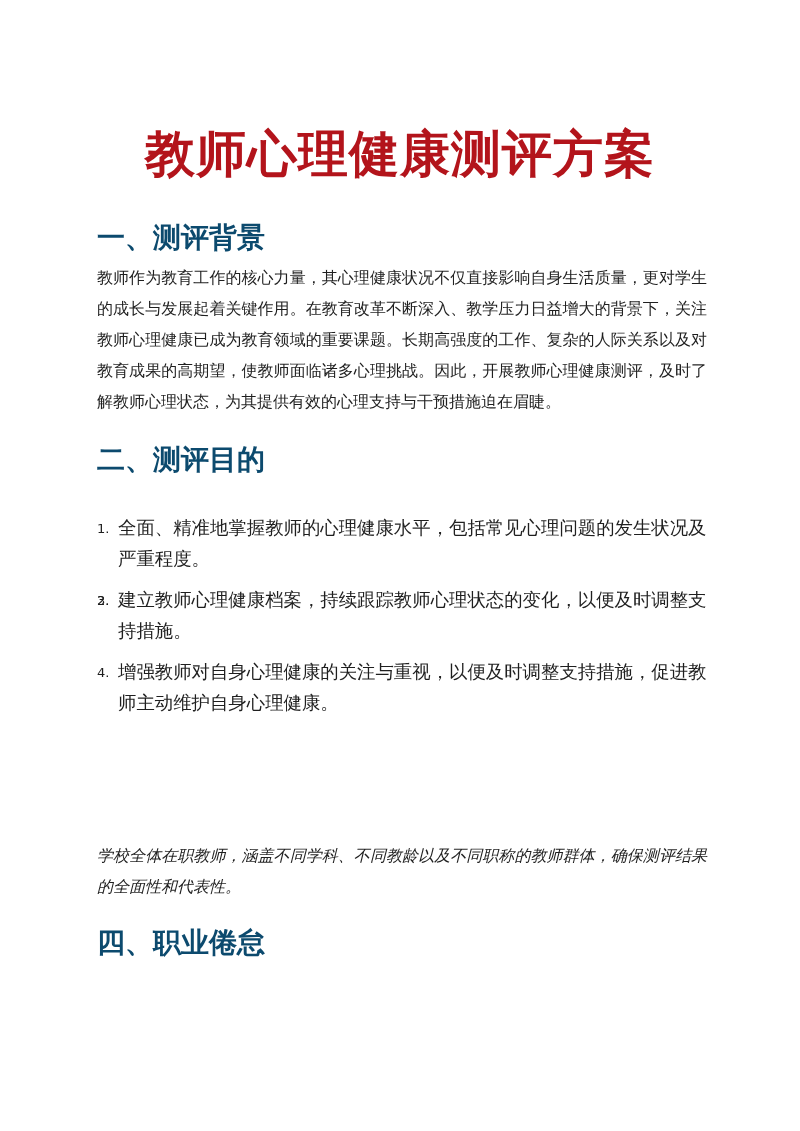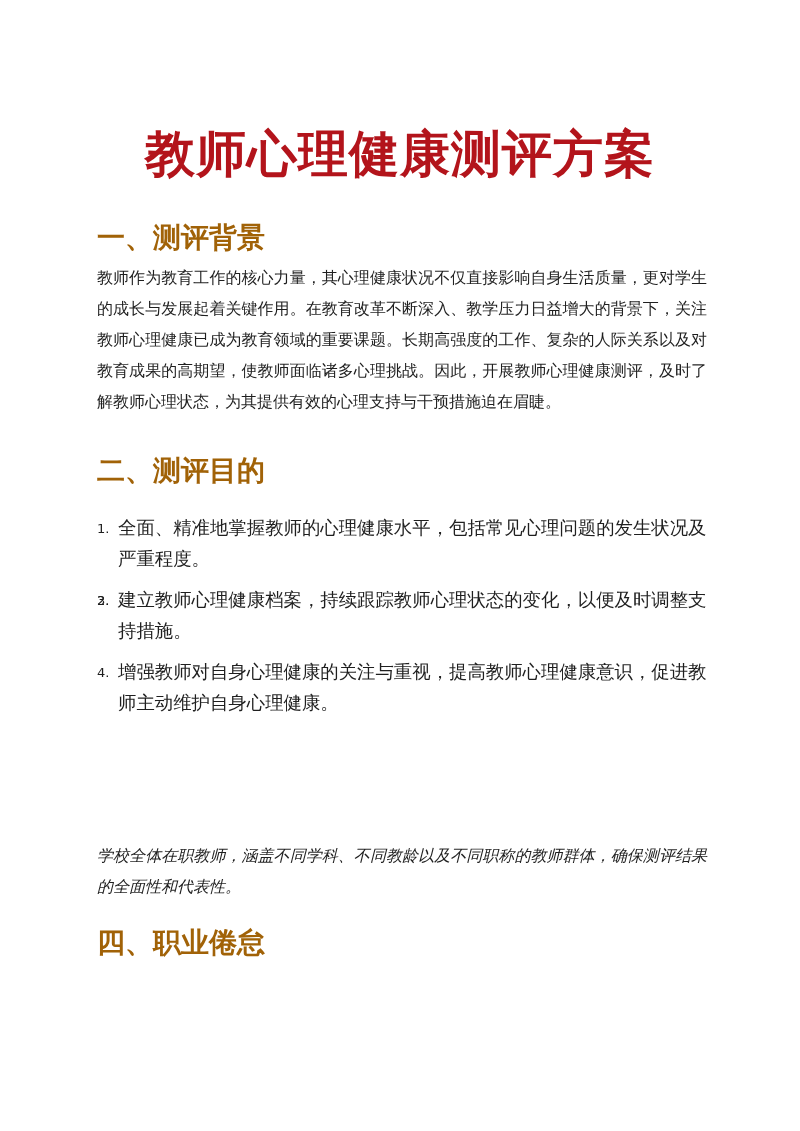--- a/index.html
+++ b/index.html
@@ -33,21 +33,21 @@
       color: #b3141b;
       letter-spacing: 1px;
       line-height: 64px;
       margin: 0;
     }
     .section-heading {
       position: absolute;
       left: 97px;
       font-size: 28px;
       font-weight: bold;
-      color: #a16207;
+      color: #0c4a6e;
       line-height: 40px;
       margin: 0;
     }
     .para {
       position: absolute;
       left: 97px;
       width: 610px;
       font-size: 16px;
       line-height: 31px;
       color: #1f1f1f;
@@ -82,36 +82,36 @@
 </head>
 <body>
 
 <div class="page">
 
   <h1 class="doc-title">教师心理健康测评方案</h1>
 
   <h2 class="section-heading" style="top:218px;">一、测评背景</h2>
   <p class="para" style="top:262px;">教师作为教育工作的核心力量，其心理健康状况不仅直接影响自身生活质量，更对学生的成长与发展起着关键作用。在教育改革不断深入、教学压力日益增大的背景下，关注教师心理健康已成为教育领域的重要课题。长期高强度的工作、复杂的人际关系以及对教育成果的高期望，使教师面临诸多心理挑战。因此，开展教师心理健康测评，及时了解教师心理状态，为其提供有效的心理支持与干预措施迫在眉睫。</p>
 
-  <h2 class="section-heading" style="top:451px;font-family:Liberation Serif, serif;">二、测评目的</h2>
+  <h2 class="section-heading" style="top:440px;font-family:Liberation Serif, serif;">二、测评目的</h2>
   <ol class="list" style="top:512px;">
     <li class="list-item">
       <span class="list-num">1.</span>
       <span>全面、精准地掌握教师的心理健康水平，包括常见心理问题的发生状况及严重程度。</span>
     </li>
     <li class="list-item">
       <span class="list-num">2.</span>
     </li>
     <li class="list-item">
       <span class="list-num">3.</span>
       <span>建立教师心理健康档案，持续跟踪教师心理状态的变化，以便及时调整支持措施。</span>
     </li>
     <li class="list-item">
       <span class="list-num">4.</span>
-      <span>增强教师对自身心理健康的关注与重视，提高教师心理健康意识，促进教师主动维护自身心理健康。</span>
+      <span>增强教师对自身心理健康的关注与重视，以便及时调整支持措施，促进教师主动维护自身心理健康。</span>
     </li>
   </ol>
 
   <p class="para" style="top:840px;font-style:italic;">学校全体在职教师，涵盖不同学科、不同教龄以及不同职称的教师群体，确保测评结果的全面性和代表性。</p>
 
   <h2 class="section-heading" style="top:923px;">四、职业倦怠</h2>
 
 </div>
 
 </body></html>

